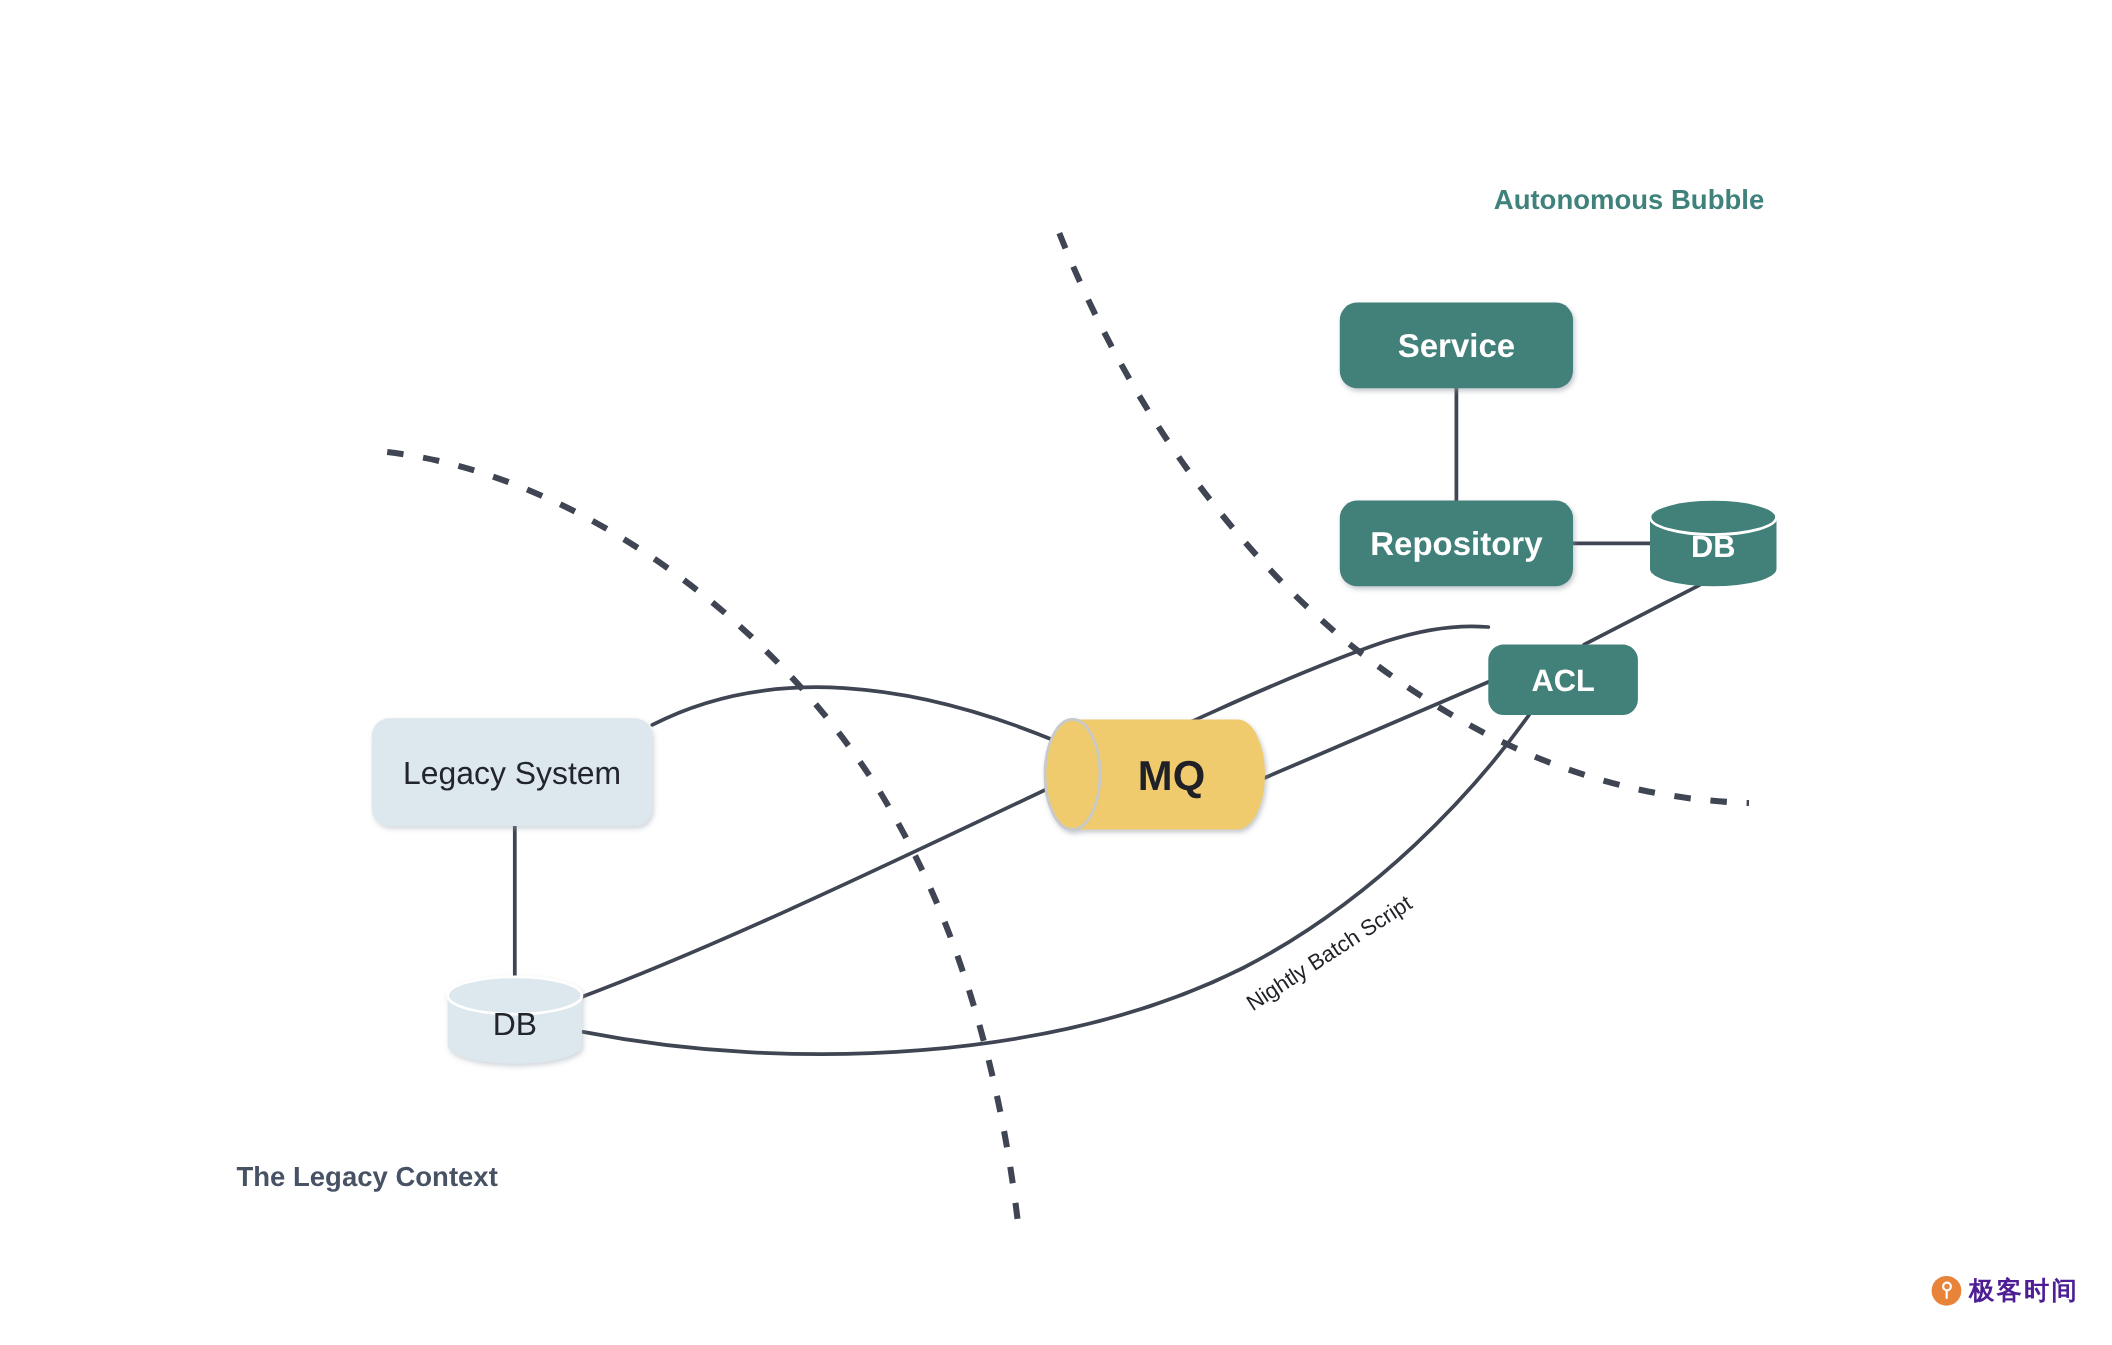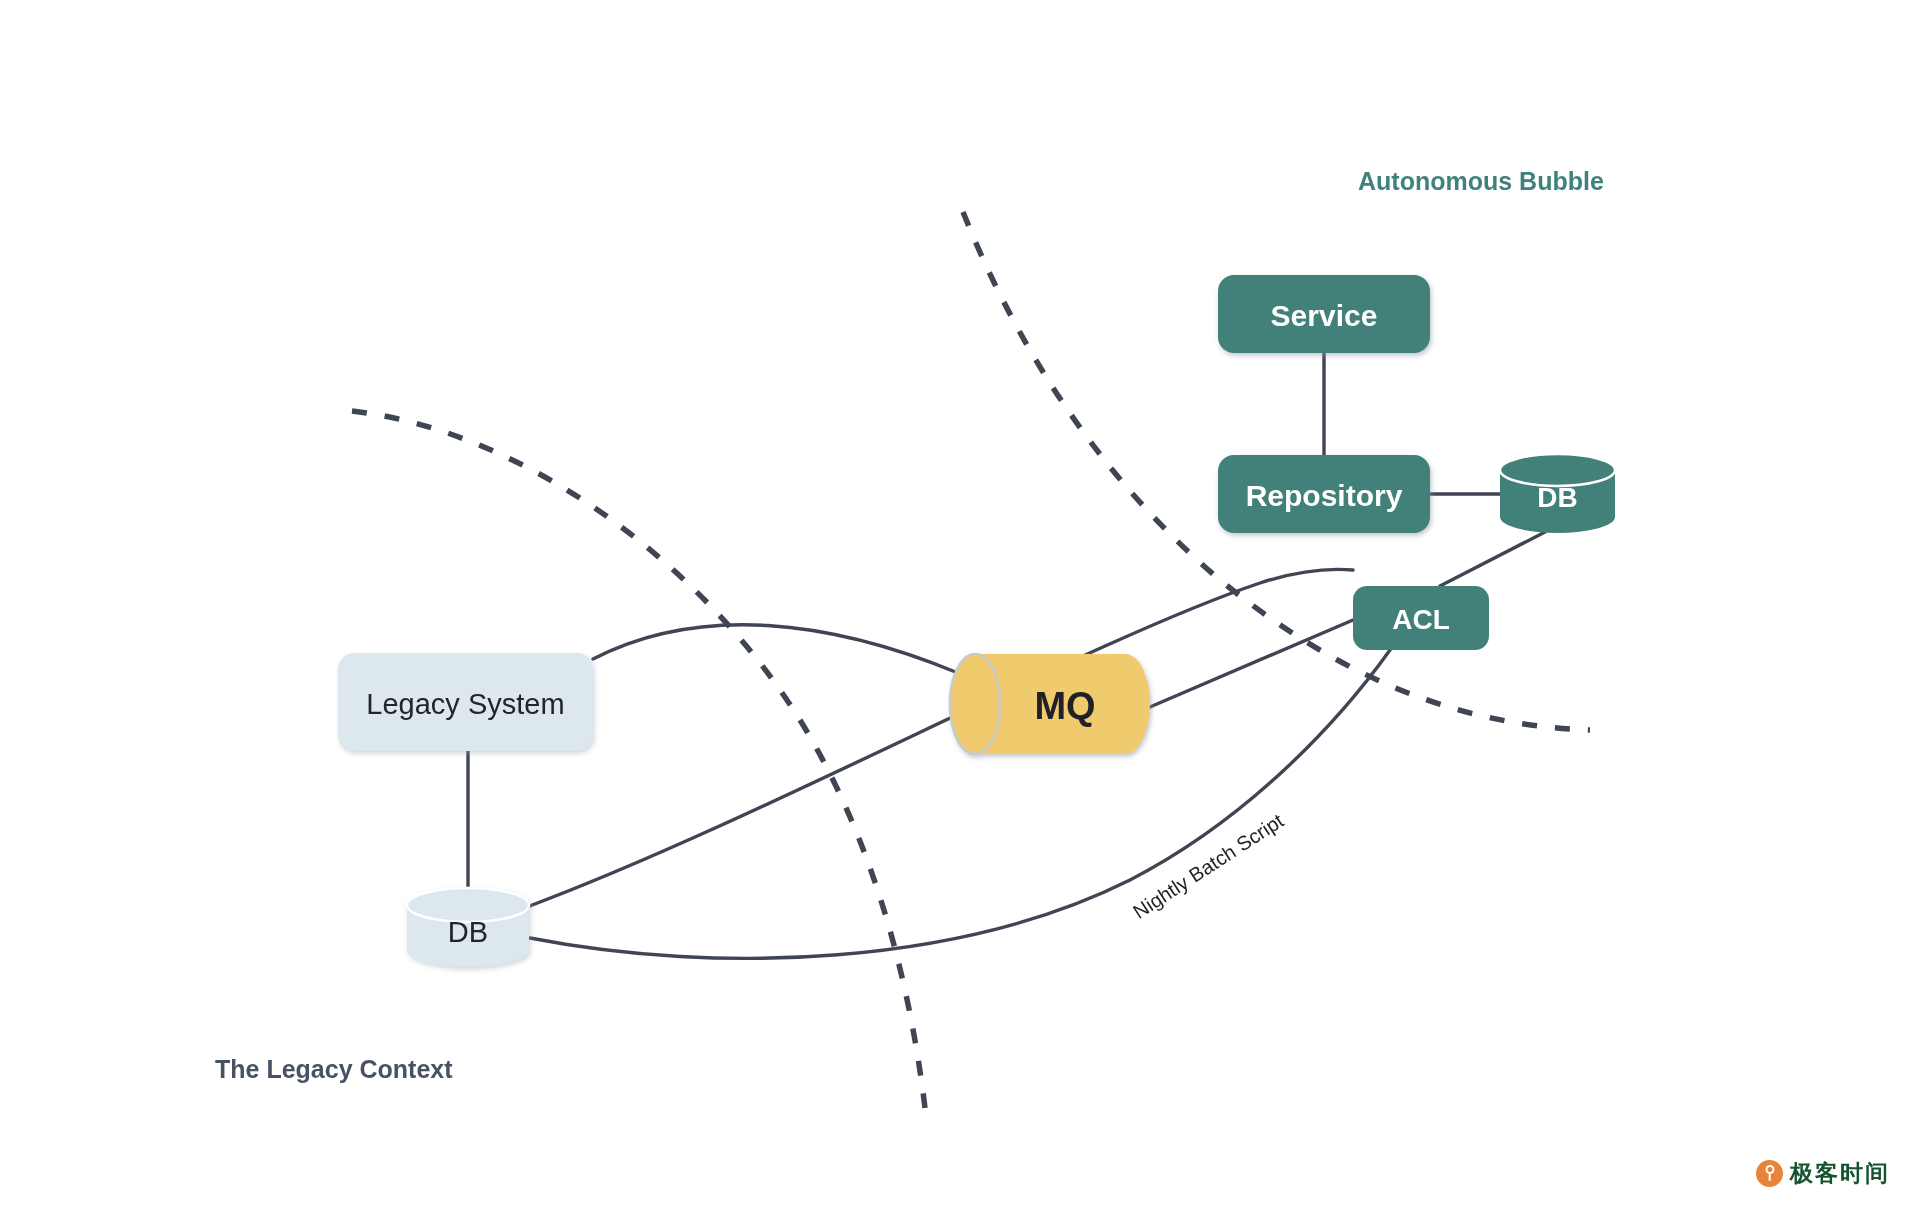--- a/index.html
+++ b/index.html
@@ -60,21 +60,21 @@
     top: 13px;
     transform: translateX(-50%);
     width: 2.6px;
     height: 8px;
     background: #ffffff;
     border-radius: 1px;
   }
   #watermark .wm-text {
     font-size: 23px;
     font-weight: 700;
-    color: #14532d;
+    color: #4c1d95;
     letter-spacing: 2px;
     line-height: 1;
     white-space: nowrap;
   }
 </style>
 </head>
 <body>
 
 <svg id="canvas" viewBox="0 0 1920 1223" xmlns="http://www.w3.org/2000/svg">
 

